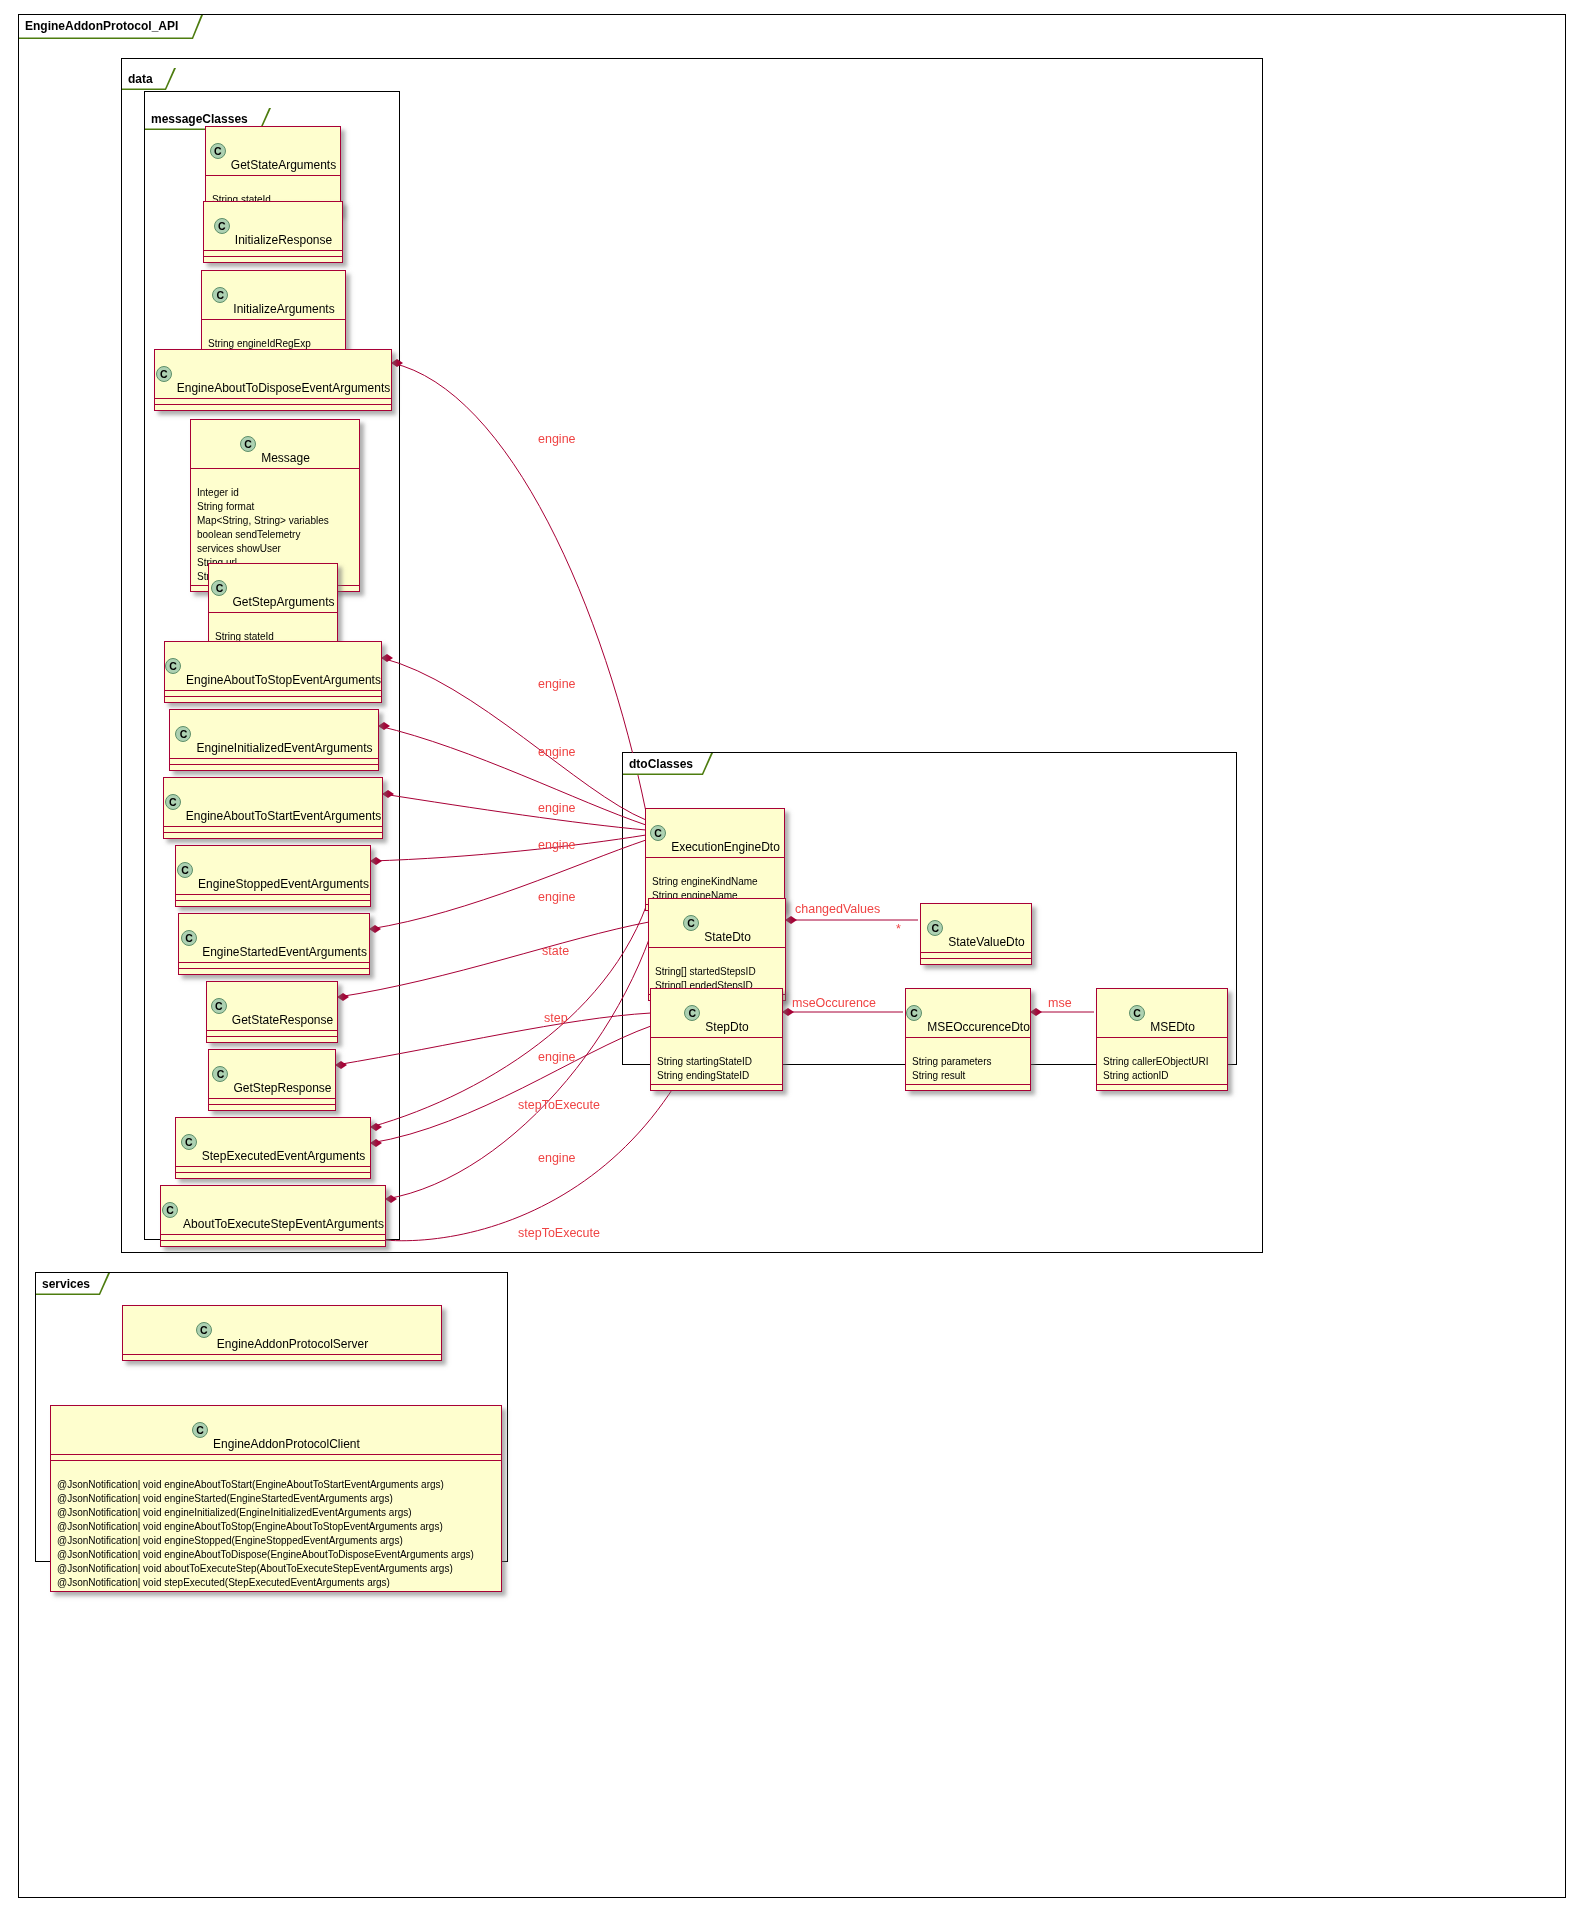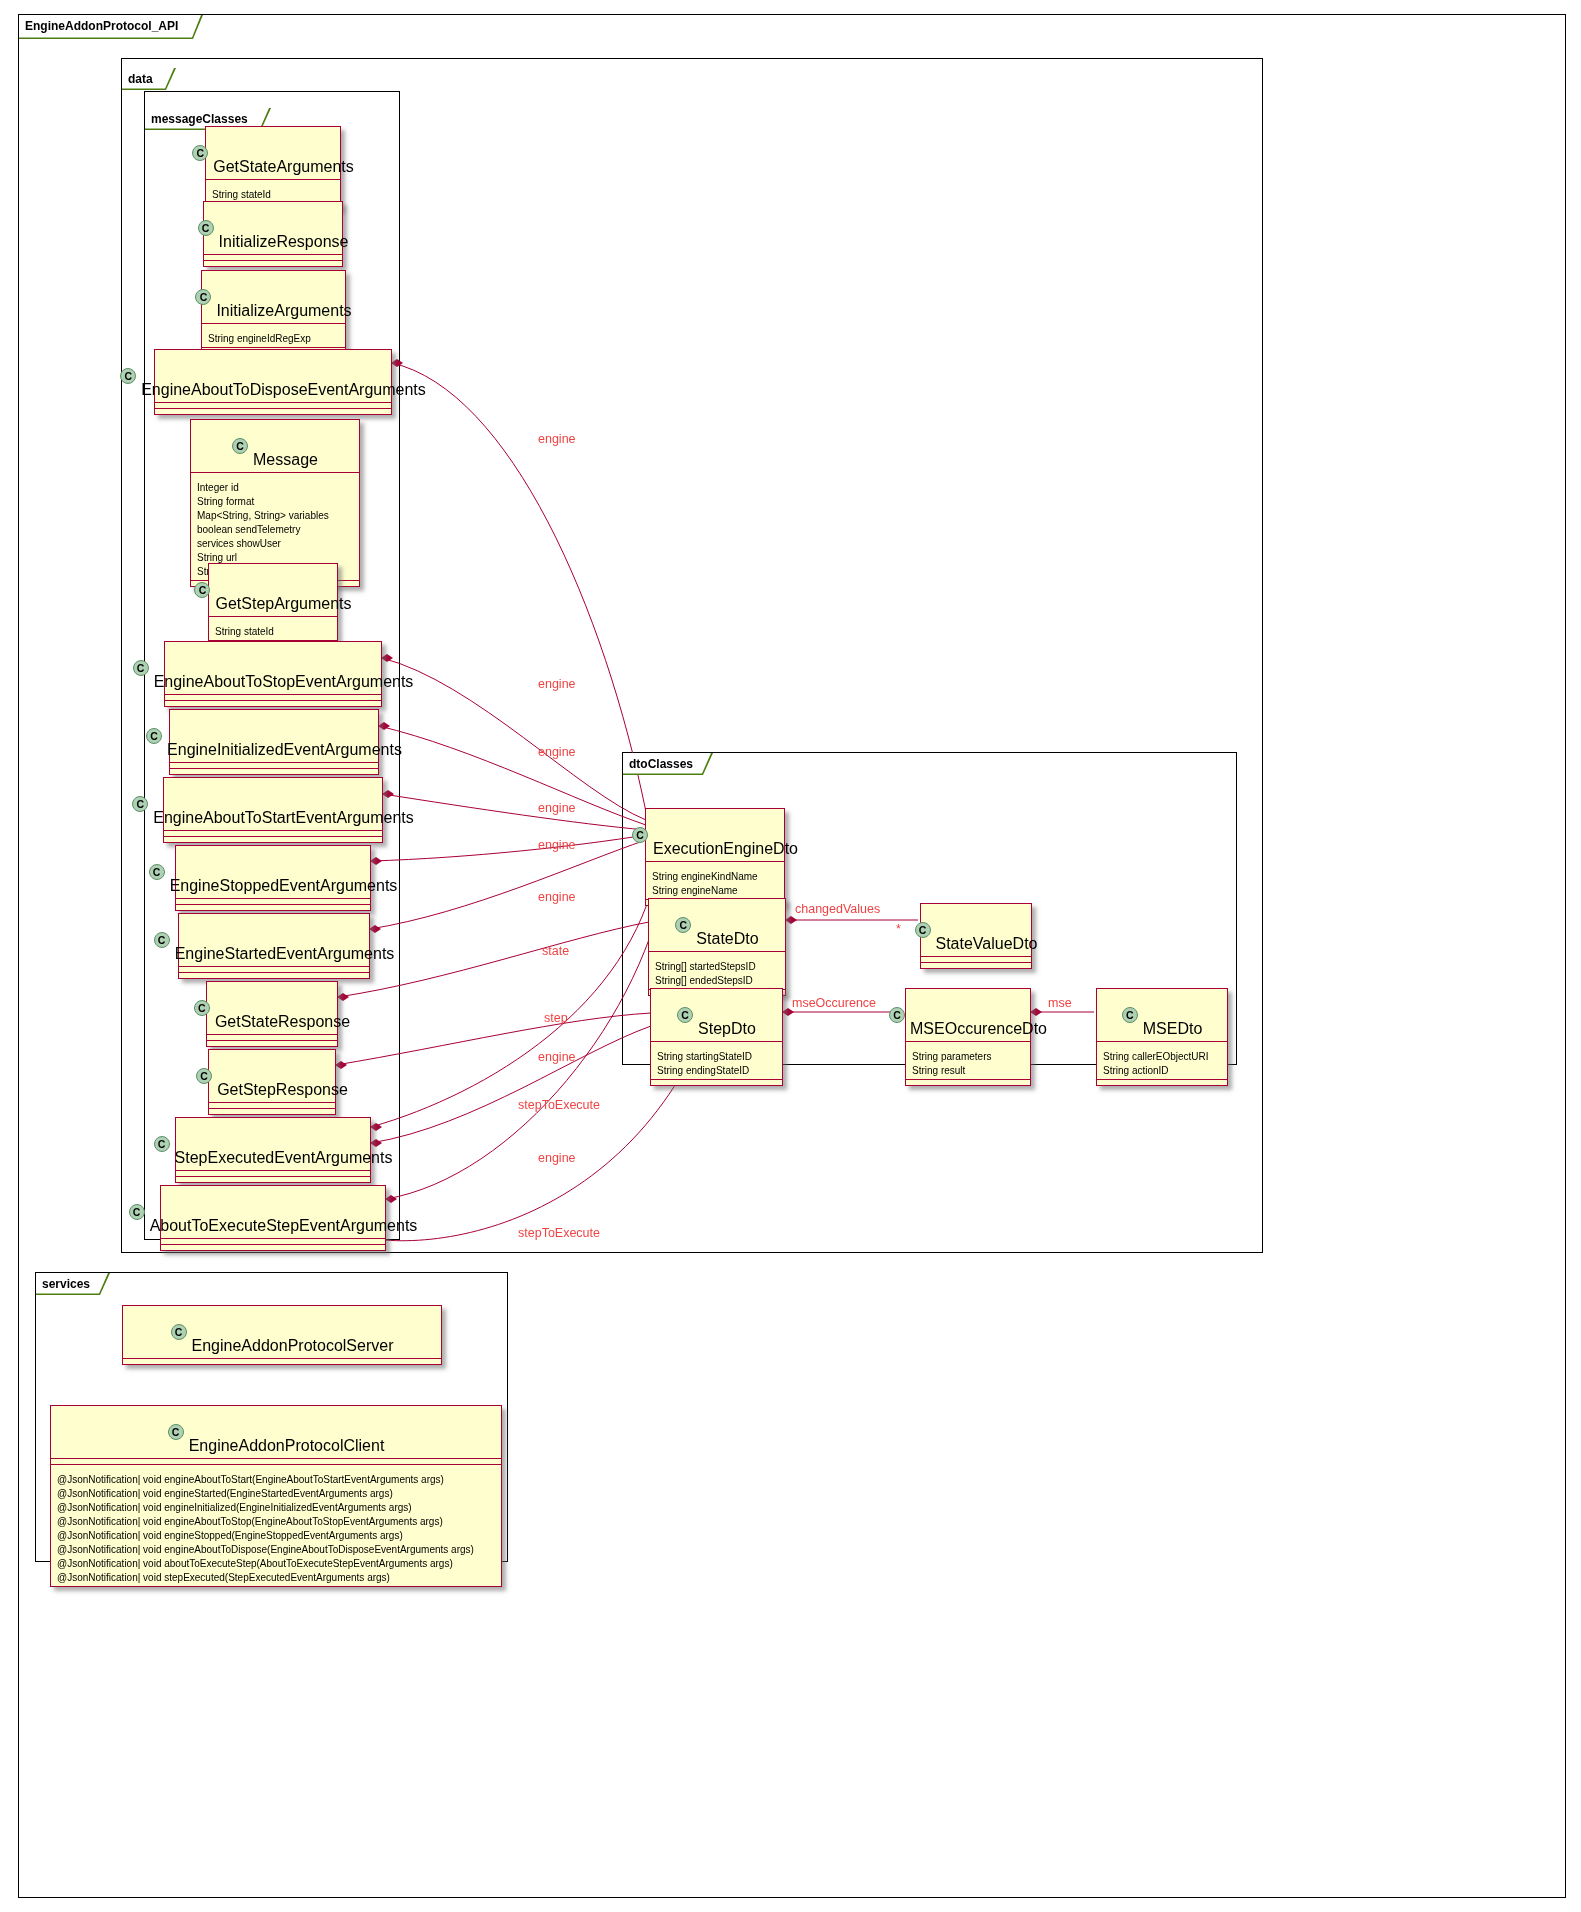--- a/index.html
+++ b/index.html
@@ -16,22 +16,22 @@
   .tab span { position:relative; display:block; font-weight:bold; font-size:12px;
          padding:4px 16px 0 6px; white-space:nowrap; }
   .edges { position:absolute; left:0; top:0; z-index:2; pointer-events:none; }
   .cls { position:absolute; background:#FEFECE; border:1.5px solid #A80036; z-index:4;
          box-shadow:4px 4px 4px rgba(110,110,110,.55); }
   .ct { display:flex; align-items:center; justify-content:center; gap:5px;
         padding:3px 7px; white-space:nowrap; }
   .ci { width:16px; height:16px; min-width:16px; border-radius:50%;
         background:#ADD1B2; border:1px solid #5E8F69; font-size:10.5px; font-weight:bold;
         display:flex; align-items:center; justify-content:center; color:#000; }
-  .cn { font-size:16px; color:#000;margin-top:28px; }
-  .cs { border-top:1px solid #A80036; min-height:6px; padding:7px 0 2px; }
+  .cn { font-size:12px; color:#000;margin-top:28px; }
+  .cs { border-top:1px solid #A80036; min-height:6px; padding:16px 0 2px; }
   .cs:empty { padding:0; min-height:6px; }
   .ml { font-size:10px; line-height:13px; padding:1px 6px 0; white-space:nowrap; color:#000; }
   .elabel { position:absolute; font-size:12.5px; color:#ef4444; z-index:5; white-space:nowrap; }
 </style>
 </head>
 <body>
 
 <div class="pkg" style="left:18px;top:14px;width:1548px;height:1884px"></div>
 <div class="tab" style="left:19px;top:15px;width:184px;height:24px">
     <span>EngineAddonProtocol_API</span>

